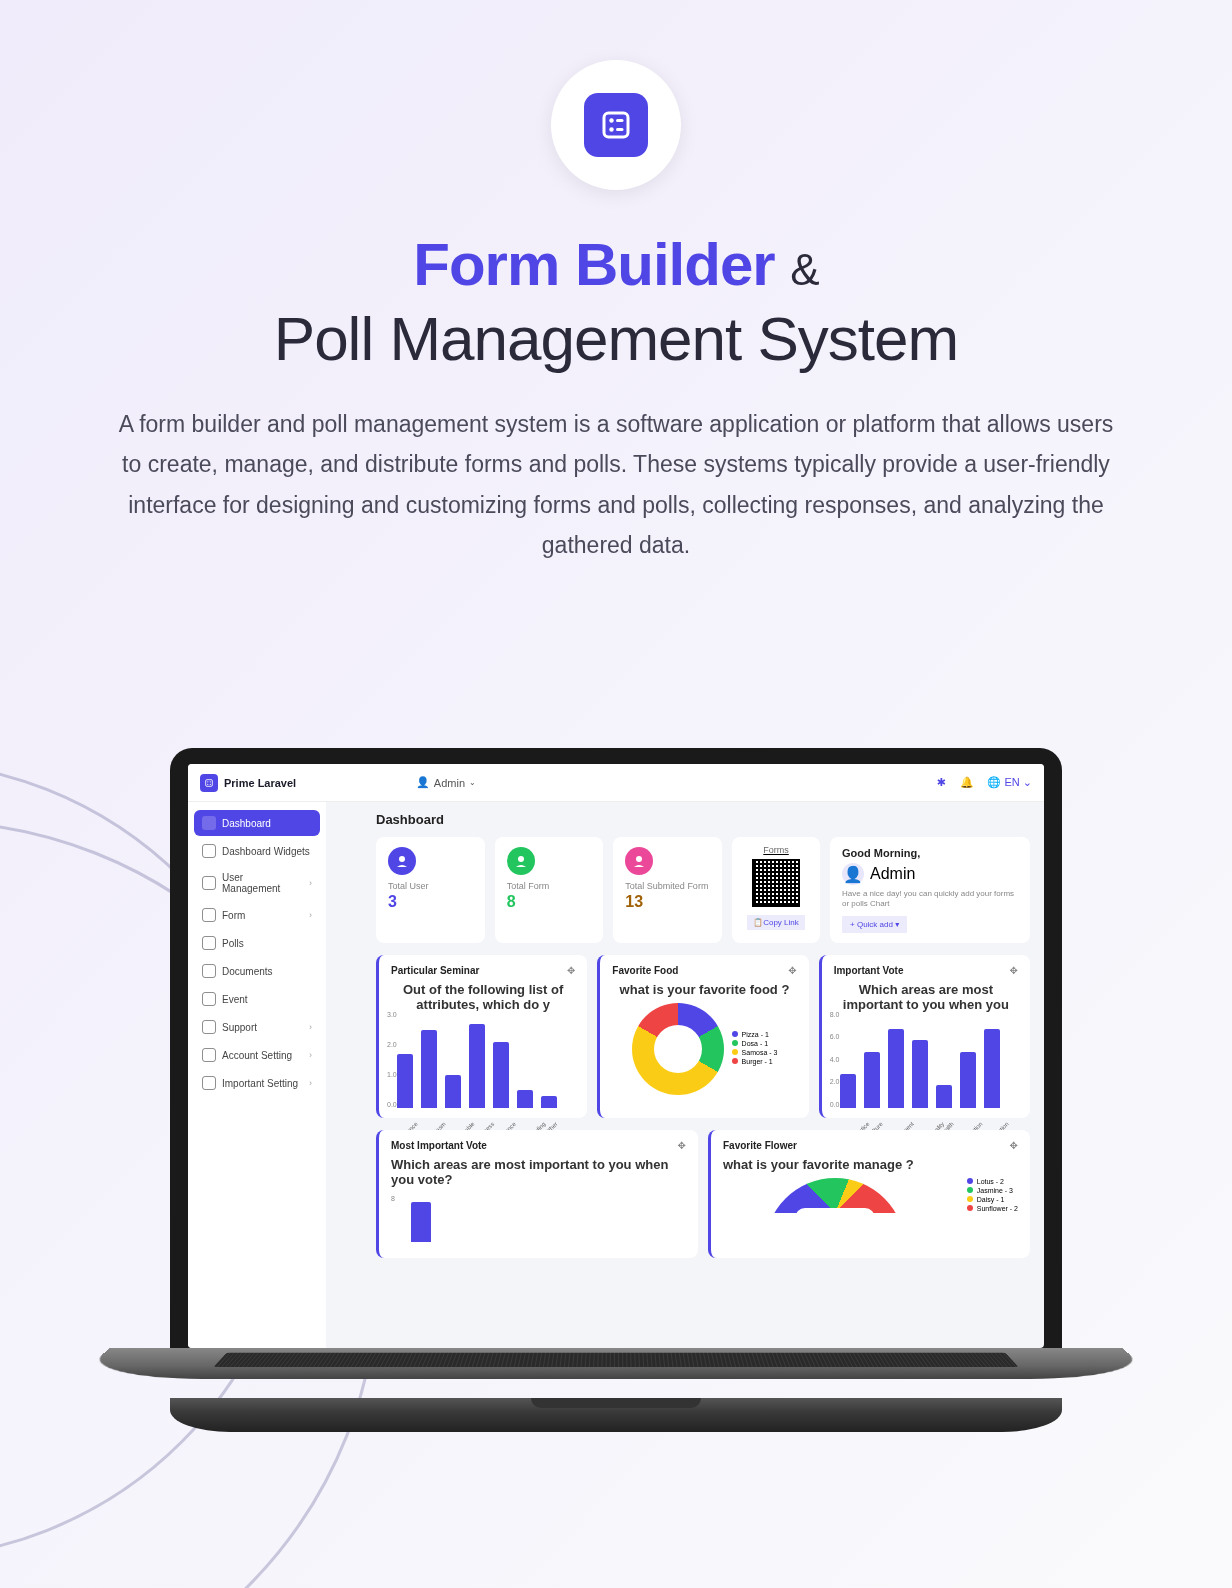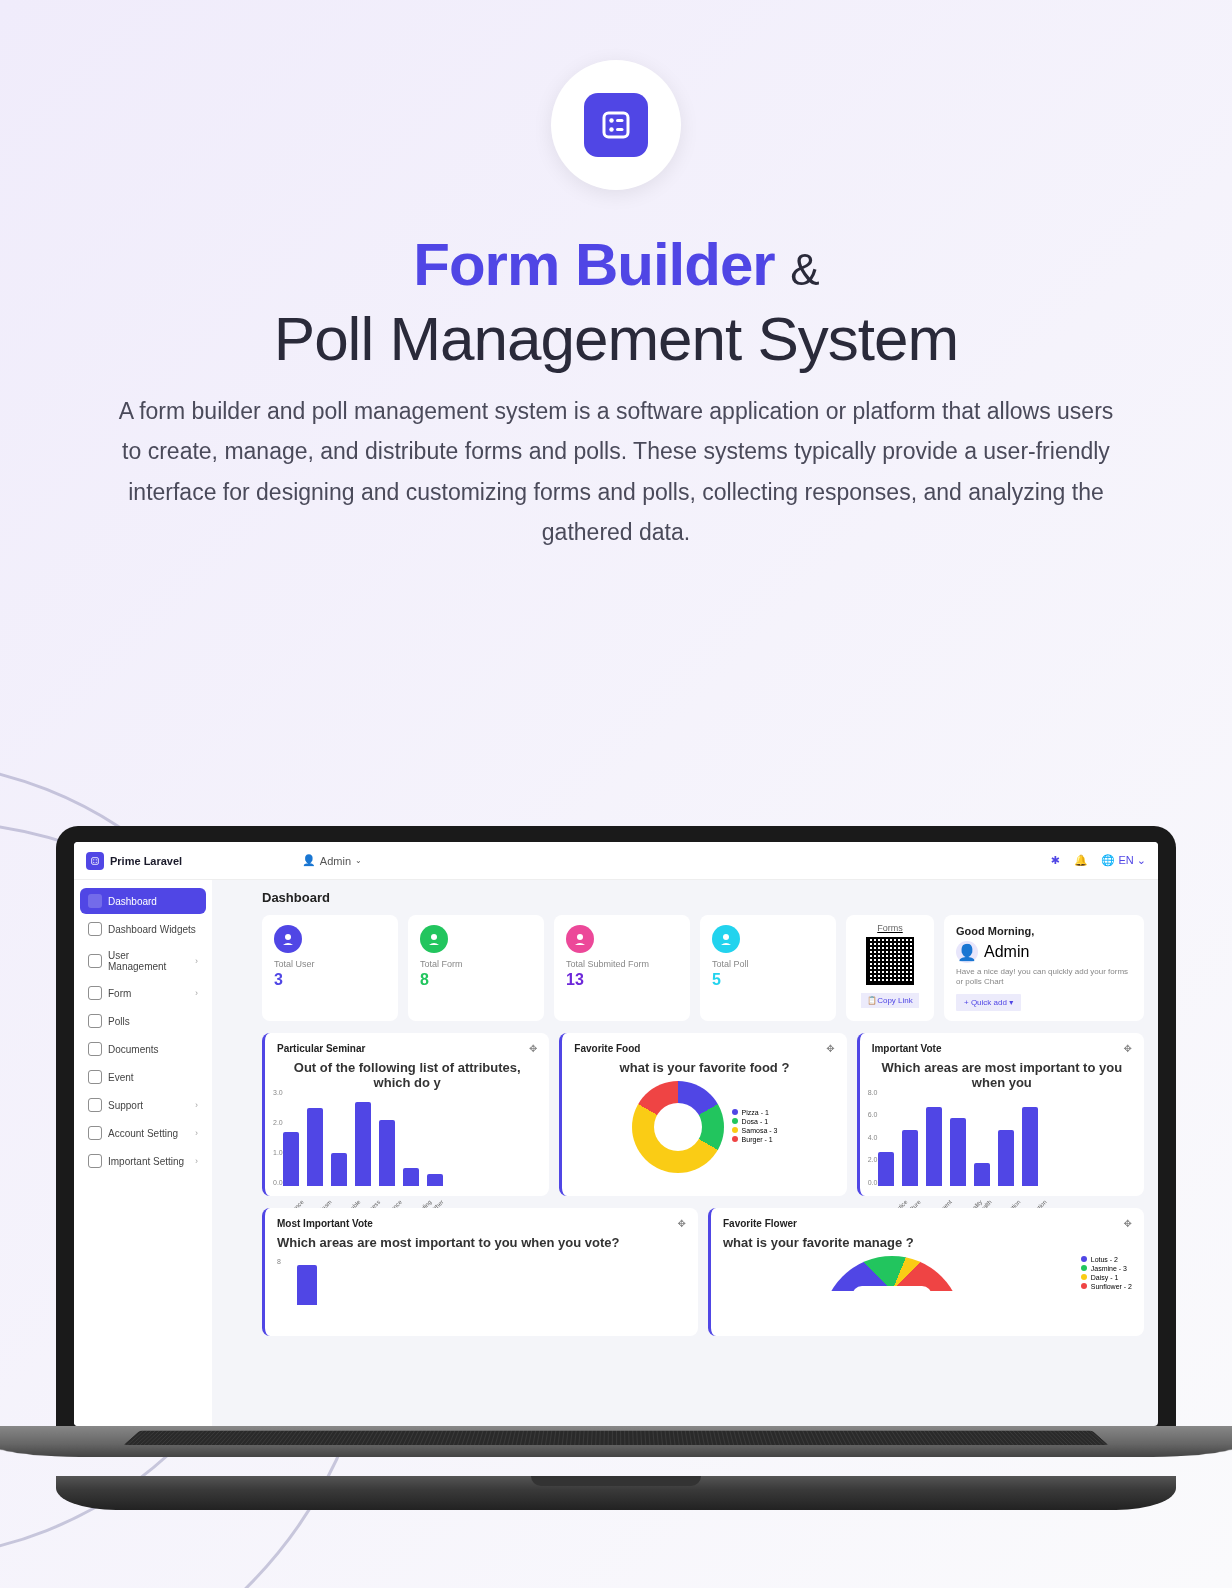--- a/index.html
+++ b/index.html
@@ -3,23 +3,23 @@
 <meta charset="utf-8">
 <style>
 * { margin: 0; padding: 0; box-sizing: border-box; }
 body { font-family: -apple-system, BlinkMacSystemFont, 'Segoe UI', sans-serif; background: linear-gradient(135deg, #f0ecfb 0%, #fafafc 100%); width: 1232px; height: 1588px; overflow: hidden; position: relative; }
 .hero { text-align: center; padding: 60px 90px 40px; }
 .logo-circle { width: 130px; height: 130px; background: white; border-radius: 50%; margin: 0 auto 40px; display: flex; align-items: center; justify-content: center; box-shadow: 0 4px 20px rgba(0,0,0,0.08); }
 .logo-icon { width: 64px; height: 64px; background: #5046e5; border-radius: 14px; display: flex; align-items: center; justify-content: center; }
 .h1 { font-size: 60px; font-weight: 700; color: #5046e5; letter-spacing: -1px; }
 .h1 .amp { font-size: 44px; font-weight: 400; color: #2a2a3a; }
 .h2 { font-size: 62px; font-weight: 400; color: #2a2a3a; margin-top: 4px; letter-spacing: -1px; }
-.desc { font-size: 23px; line-height: 1.75; color: #4a4a5a; margin-top: 17px; max-width: 1000px; margin-left: auto; margin-right: auto; }
-
-.laptop { position: absolute; left: 50%; transform: translateX(-50%); top: 826px; width: 1120px; }
+.desc { font-size: 23px; line-height: 1.75; color: #4a4a5a; margin-top: 30px; max-width: 1000px; margin-left: auto; margin-right: auto; }
+
+.laptop { position: absolute; left: 50%; transform: translateX(-50%); top: 748px; width: 892px; }
 .screen-bezel { background: #1a1a1a; border-radius: 22px 22px 0 0; padding: 16px 18px 0; height: 600px; overflow: hidden; }
 .screen-inner { background: #f4f5f9; border-radius: 4px; height: 100%; overflow: hidden; display: flex; flex-direction: column; }
 .laptop-base { height: 34px; background: linear-gradient(180deg,#555 0,#3a3a3a 40%,#222 100%); border-radius: 0 0 60px 60px / 0 0 22px 22px; position: relative; }
 .laptop-base::before { content:''; position:absolute; left:50%; top:0; transform:translateX(-50%); width: 170px; height:10px; background:#333; border-radius:0 0 10px 10px; }
 .kb { height: 50px; background: linear-gradient(180deg,#888 0,#666 60%,#444 100%); margin: 0 -60px; border-radius: 0 0 120px 120px / 0 0 40px 40px; transform: perspective(600px) rotateX(55deg); transform-origin: top; position: relative; }
 .kb-grid { position:absolute; left:12%; right:12%; top:8px; height:24px; background: repeating-linear-gradient(90deg,#2a2a2a 0,#2a2a2a 3px,#3a3a3a 3px,#3a3a3a 4px); border-radius:3px; }
 
 .topbar { height: 38px; background: white; display: flex; align-items: center; padding: 0 12px; border-bottom: 1px solid #eee; font-size: 11px; }
 .brand { display: flex; align-items: center; gap: 6px; font-weight: 700; color: #1a1a2a; }
 .brand-icon { width: 18px; height: 18px; background: #5046e5; border-radius: 4px; display:flex; align-items:center; justify-content:center; }
@@ -206,31 +206,21 @@
                 <div class="stat-val" style="color:#22c55e">8</div>
               </div>
               <div class="stat-card">
                 <div class="stat-icon" style="background:#ec4899">
                   <svg width="14" height="14" fill="white">
                     <circle cx="7" cy="5" r="3"></circle>
                     <path d="M2 13 Q7 9 12 13"></path>
                   </svg>
                 </div>
                 <div class="stat-label">Total Submited Form</div>
-                <div class="stat-val" style="color:#6d28d9">13</div>
-              </div>
-              <div class="stat-card">
-                <div class="stat-icon" style="background:#22d3ee">
-                  <svg width="14" height="14" fill="white">
-                    <circle cx="7" cy="5" r="3"></circle>
-                    <path d="M2 13 Q7 9 12 13"></path>
-                  </svg>
-                </div>
-                <div class="stat-label">Total Poll</div>
-                <div class="stat-val" style="color:#22d3ee">5</div>
+                <div class="stat-val" style="color:#a16207">13</div>
               </div>
               <div class="forms-card"><div class="forms-title">Forms</div><div class="qr"></div><button class="copy-btn">📋Copy Link</button></div>
               <div class="greeting-card"><div class="greeting-title">Good Morning,</div><div class="greeting-user">
                   <span class="av">👤</span>
                   <span>Admin</span>
                 </div><div class="greeting-msg">Have a nice day! you can quickly add your forms or polls Chart</div><button class="quick-btn">+ Quick add ▾</button></div>
             </div>
 
           <div class="chart-row">
             <div class="chart-card">

